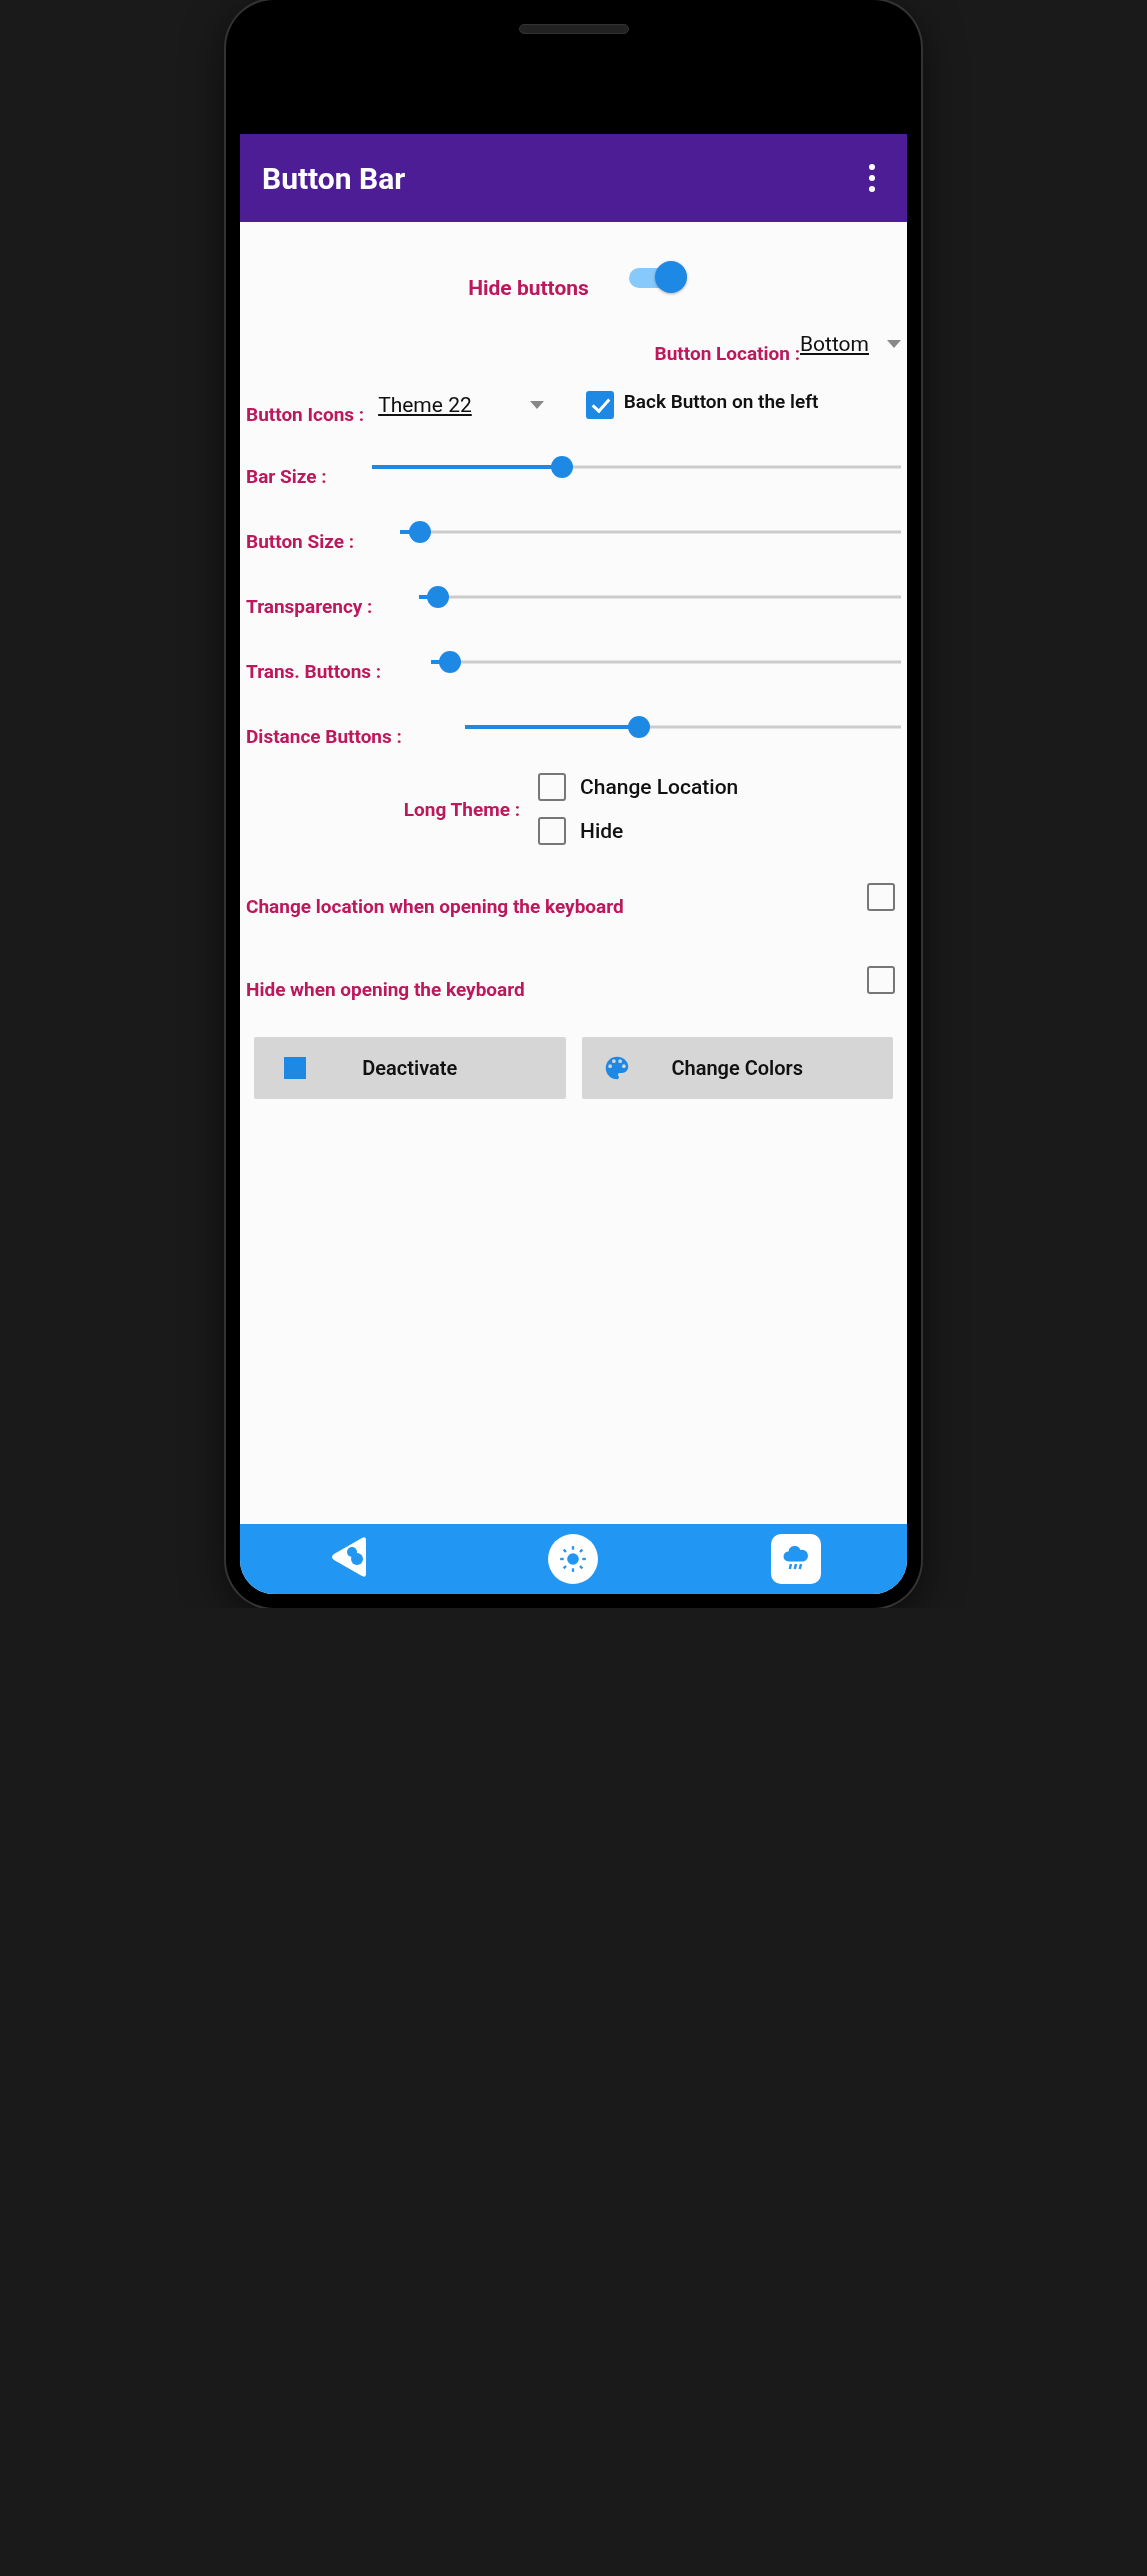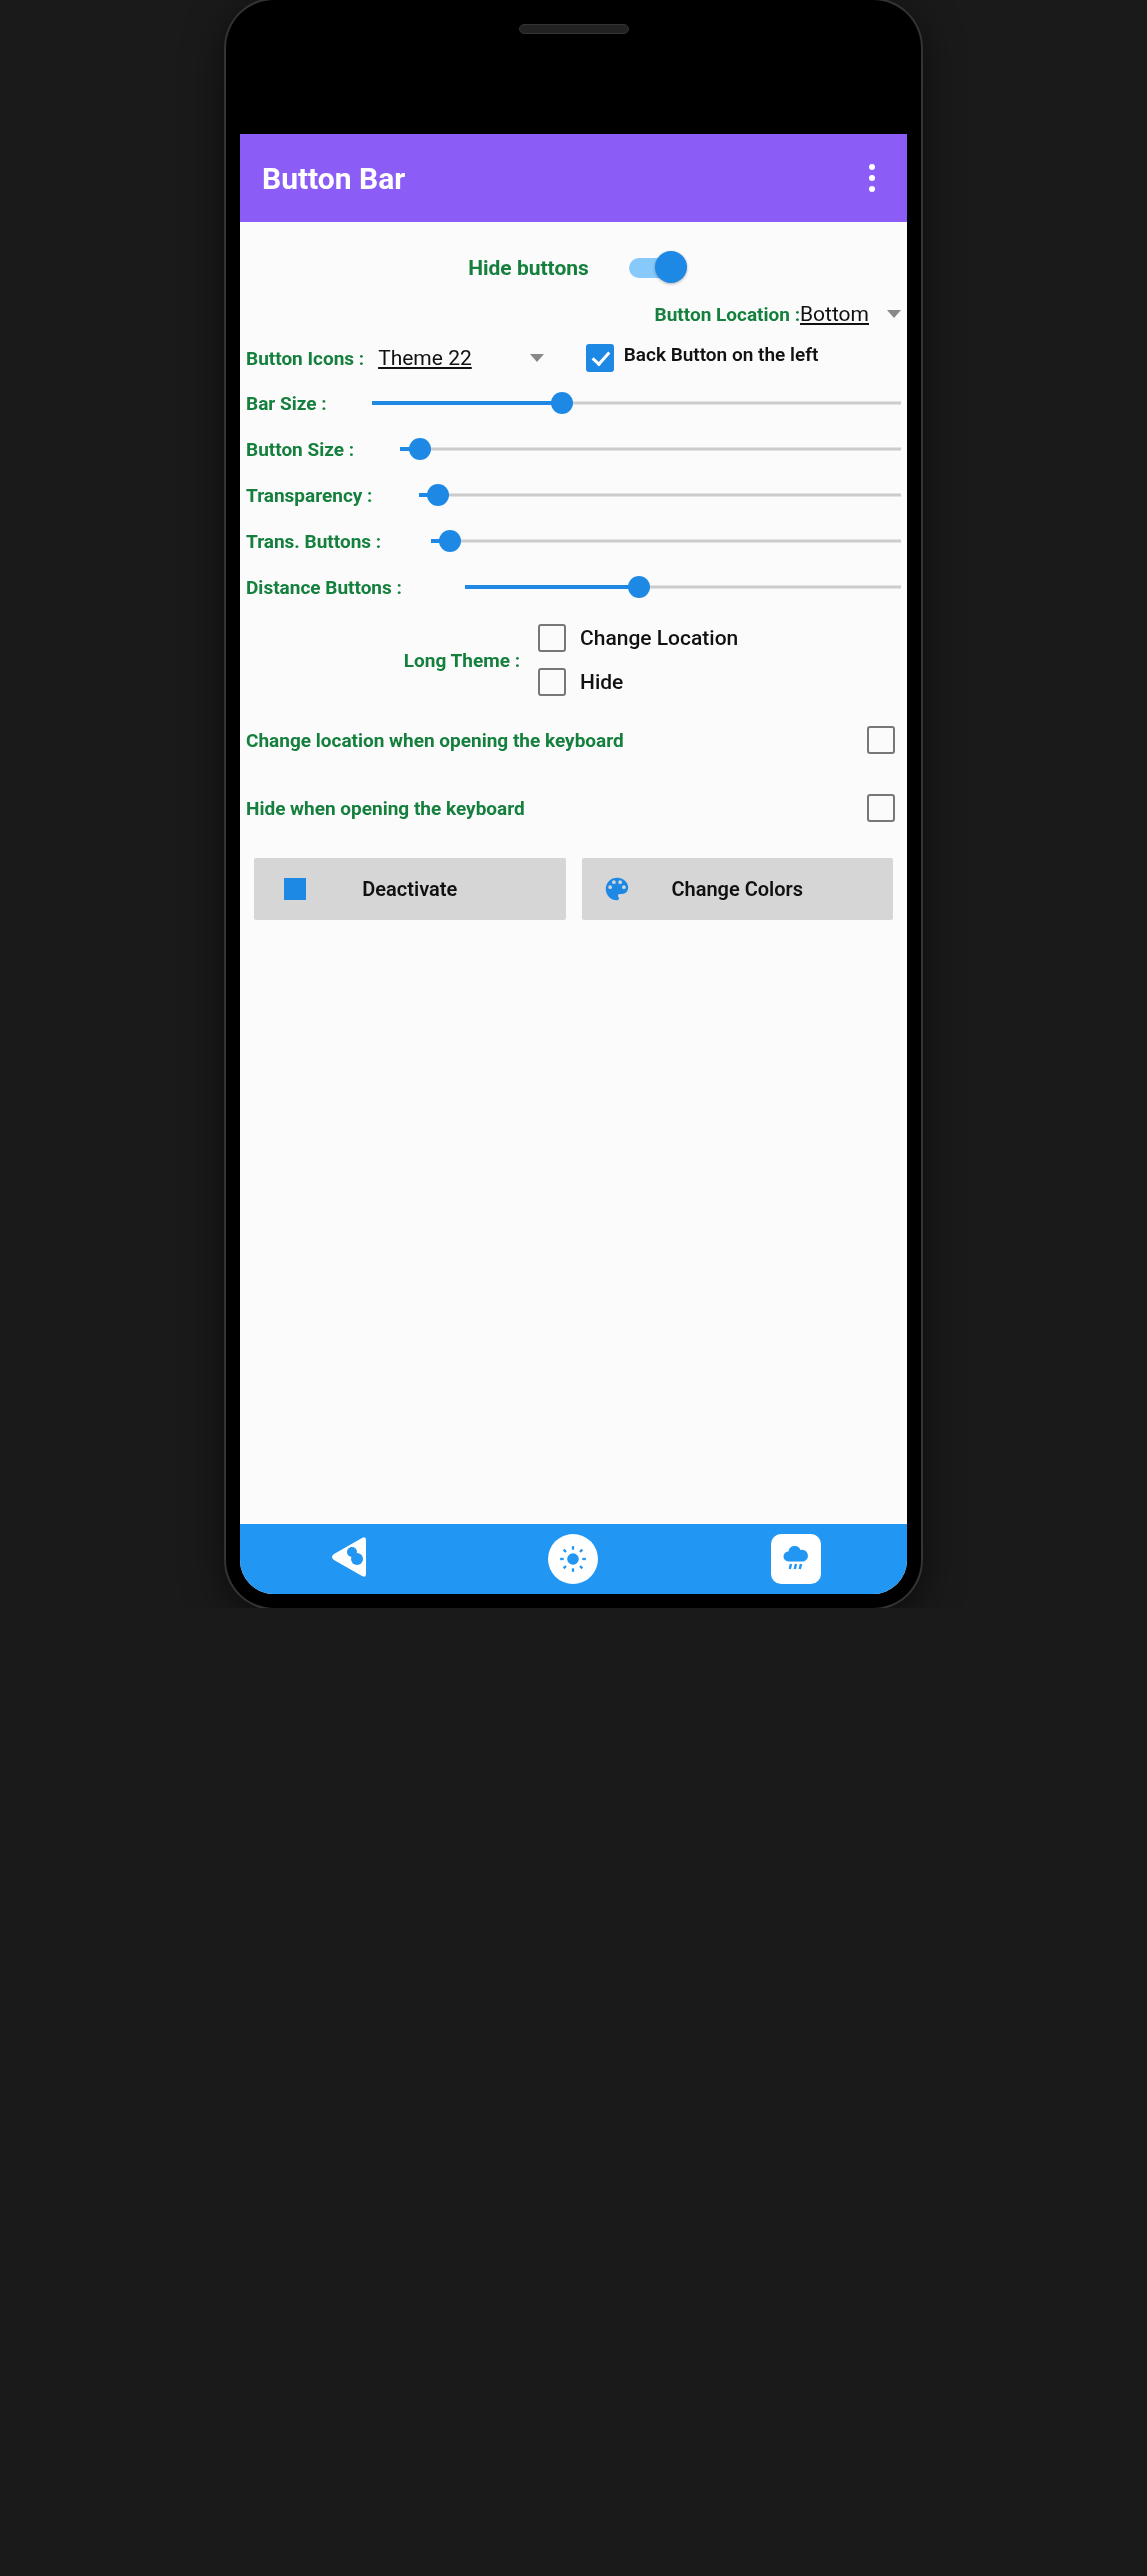--- a/index.html
+++ b/index.html
@@ -41,21 +41,21 @@
   }
   .status-spacer { height: 60px; background: #000; }
   .app {
     flex: 1;
     background: #fbfbfb;
     display: flex;
     flex-direction: column;
     position: relative;
   }
   .app-bar {
-    background: #8b5cf6;
+    background: #4c1d95;
     height: 88px;
     display: flex;
     align-items: center;
     padding: 0 22px;
     justify-content: space-between;
   }
   .app-title {
     color: #fff;
     font-size: 30px;
     font-weight: 700;
@@ -71,23 +71,24 @@
     width: 6px; height: 6px; background: #fff; border-radius: 50%;
   }
   .content {
     flex: 1;
     padding: 10px 6px 0 6px;
     background: #fbfbfb;
   }
   .row { display: flex; align-items: center; padding: 6px 0; }
   .hide-row { justify-content: center; gap: 40px; padding: 24px 0 12px; }
   .label-blue {
-    color: #15803d;
+    color: #be185d;
     font-weight: 700;
     font-size: 19px;
+    margin-top: 20px;
   }
   .switch {
     width: 50px; height: 20px; border-radius: 10px;
     background: #87c9fb;
     position: relative;
   }
   .switch-knob {
     position: absolute;
     right: -8px; top: -7px;
     width: 32px; height: 32px;

